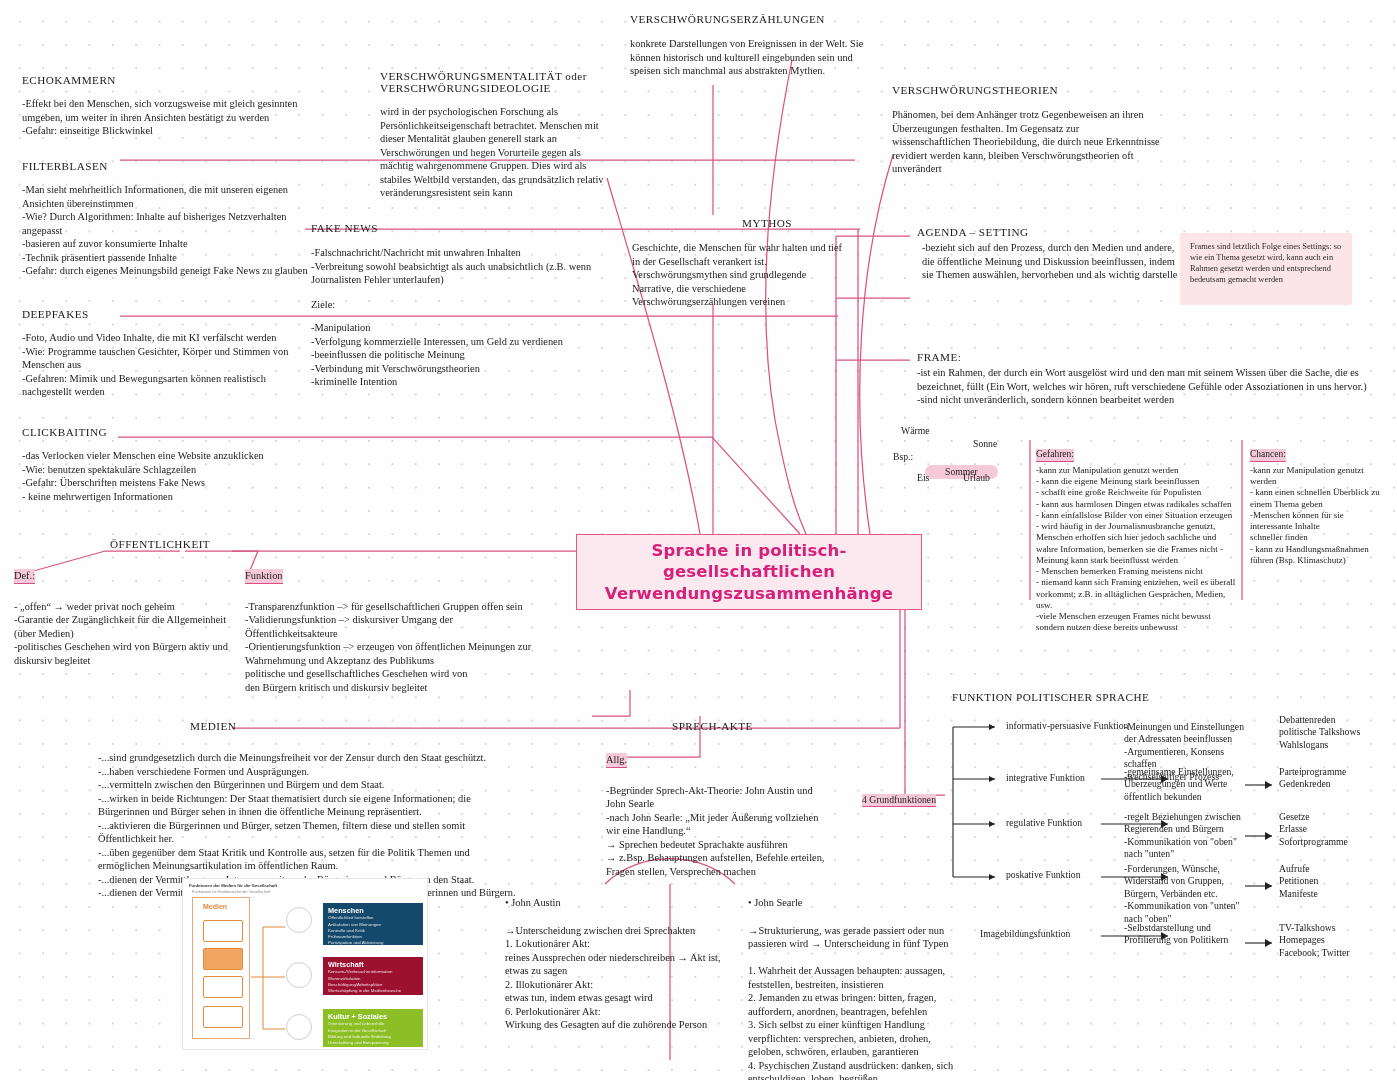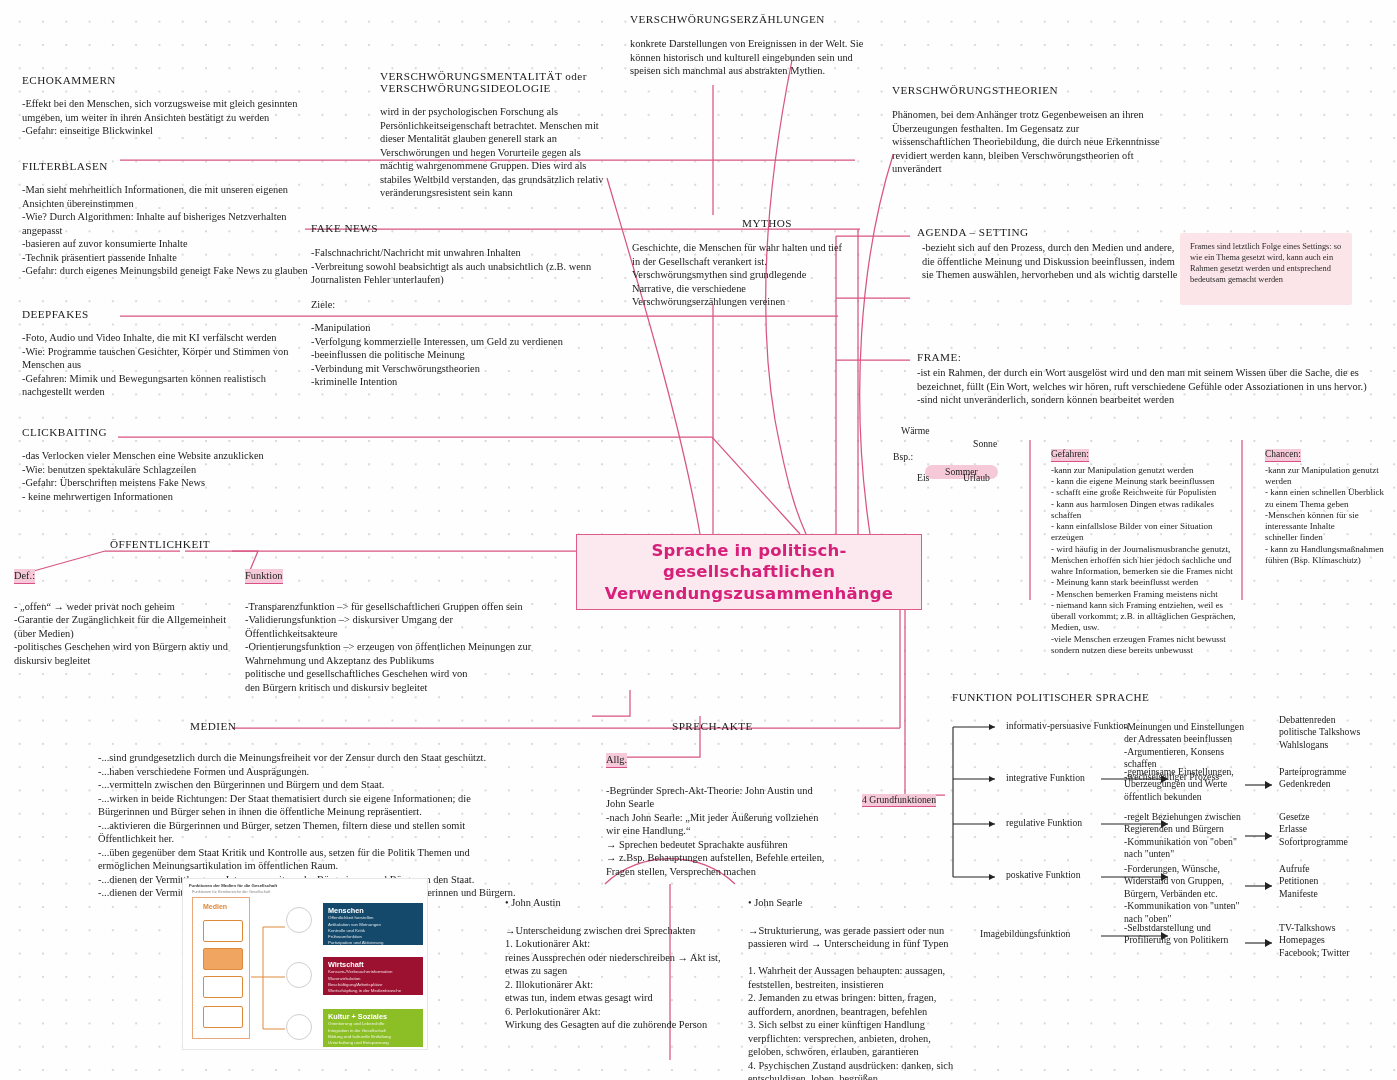--- a/index.html
+++ b/index.html
@@ -26,21 +26,21 @@
     letter-spacing: 0.45px;
     color: #1b1b1b;
     white-space: nowrap;
   }
   .bd {
     font-size: 10.4px;
     line-height: 1.30;
     color: #222;
   }
   .bd.sm { font-size: 9.7px; line-height: 1.28; }
-  .bd.xs { font-size: 9.0px; line-height: 1.25; margin-left: 15px; }
+  .bd.xs { font-size: 9.0px; line-height: 1.25; }
   svg.links {
     position: absolute; left: 0; top: 0;
     width: 1397px; height: 1080px;
     pointer-events: none;
   }
   .centerbox {
     position: absolute;
     left: 576px; top: 534px;
     width: 346px; height: 76px;
     background: #fce8ef;

